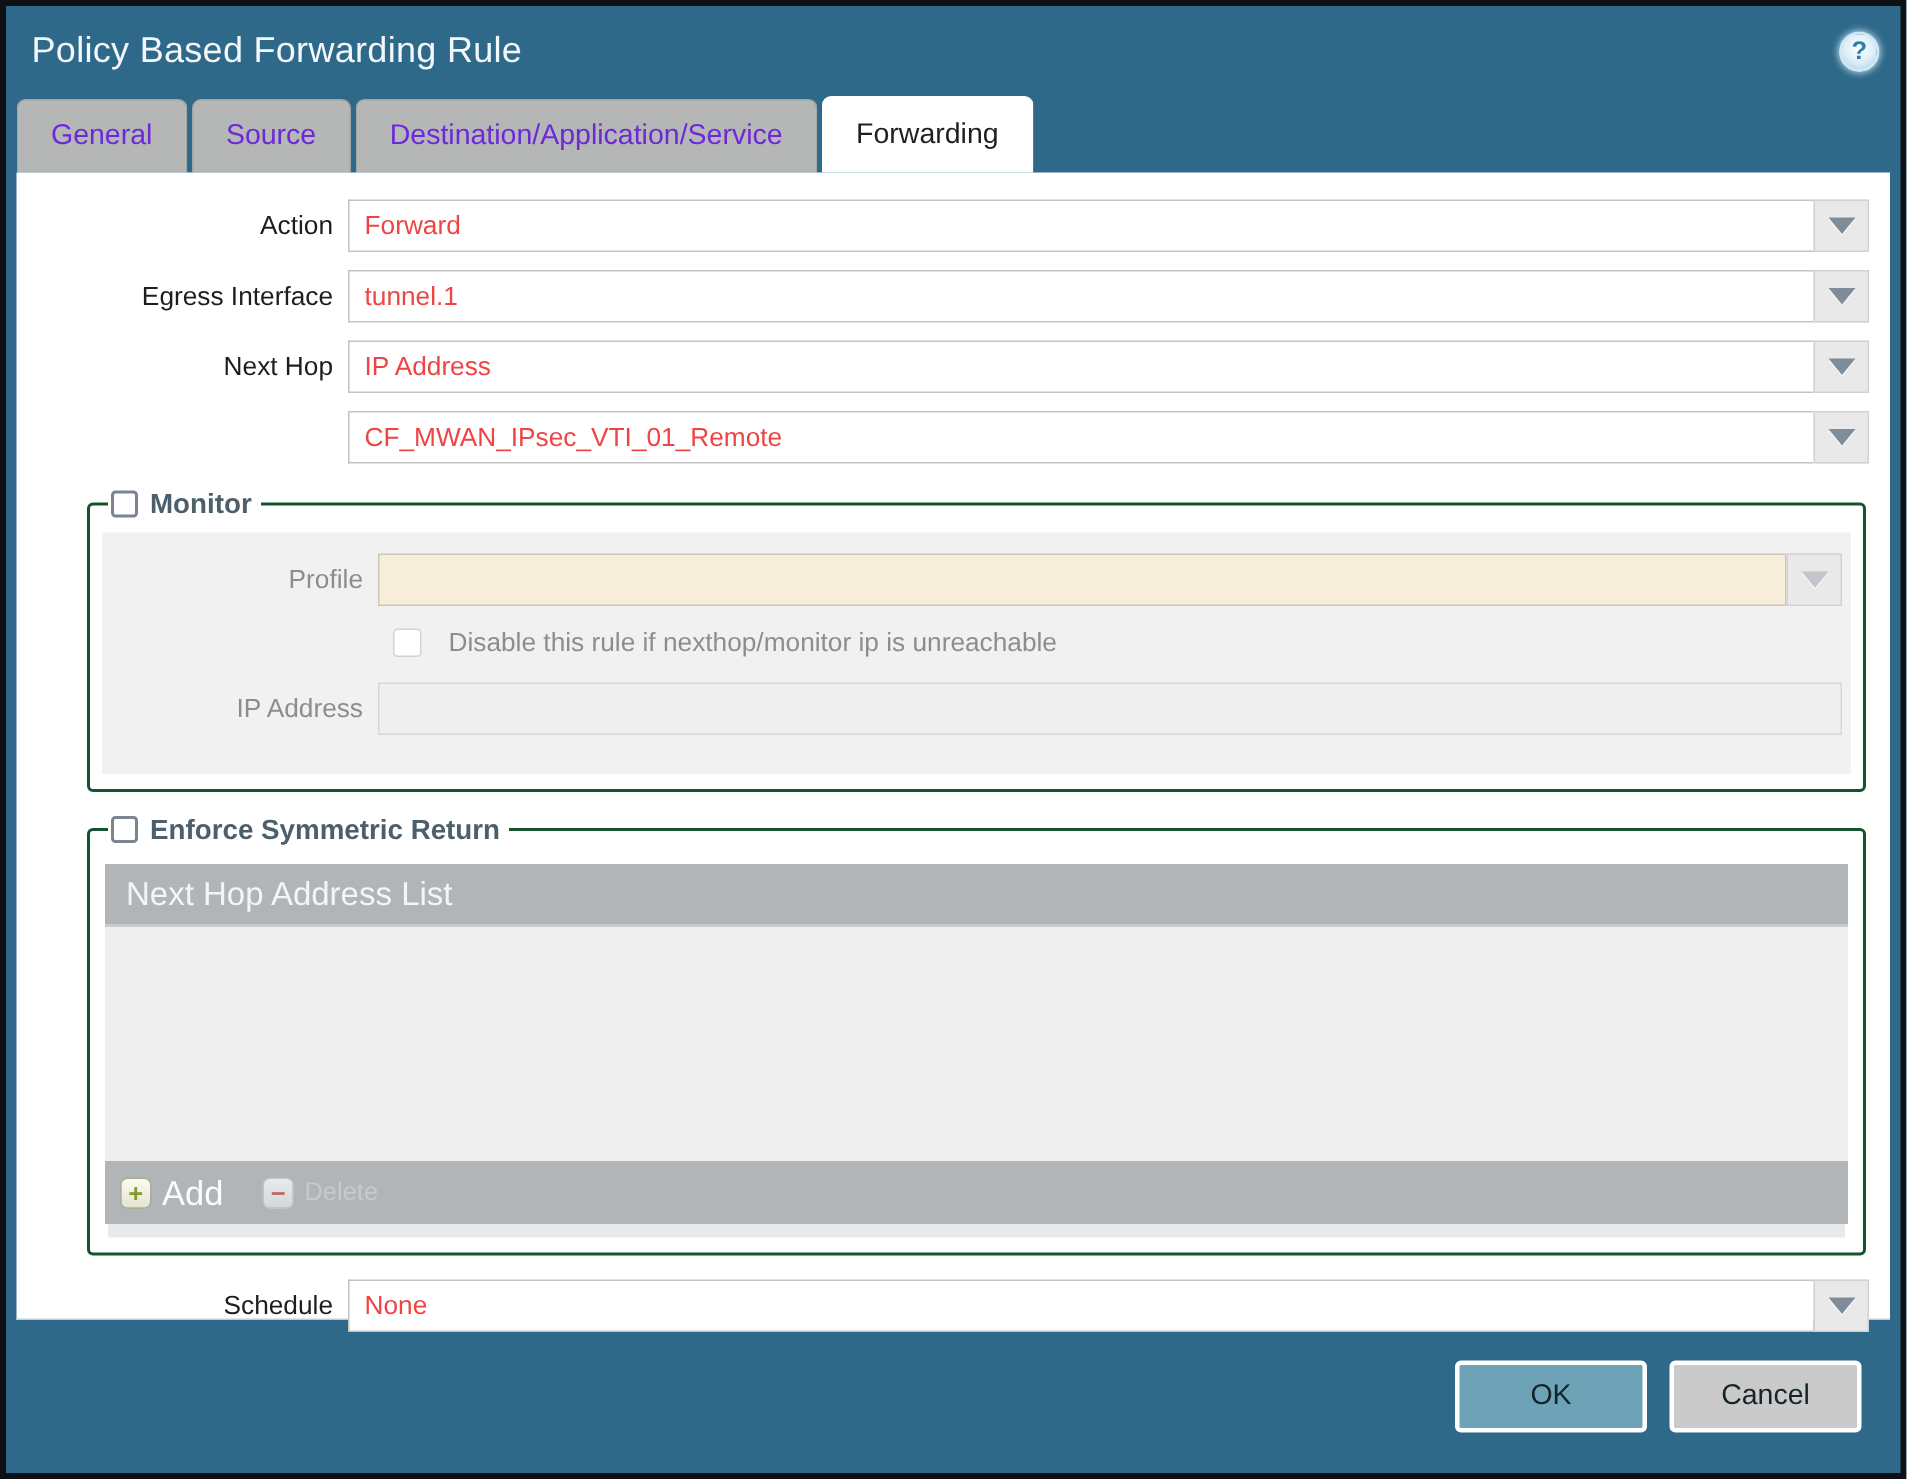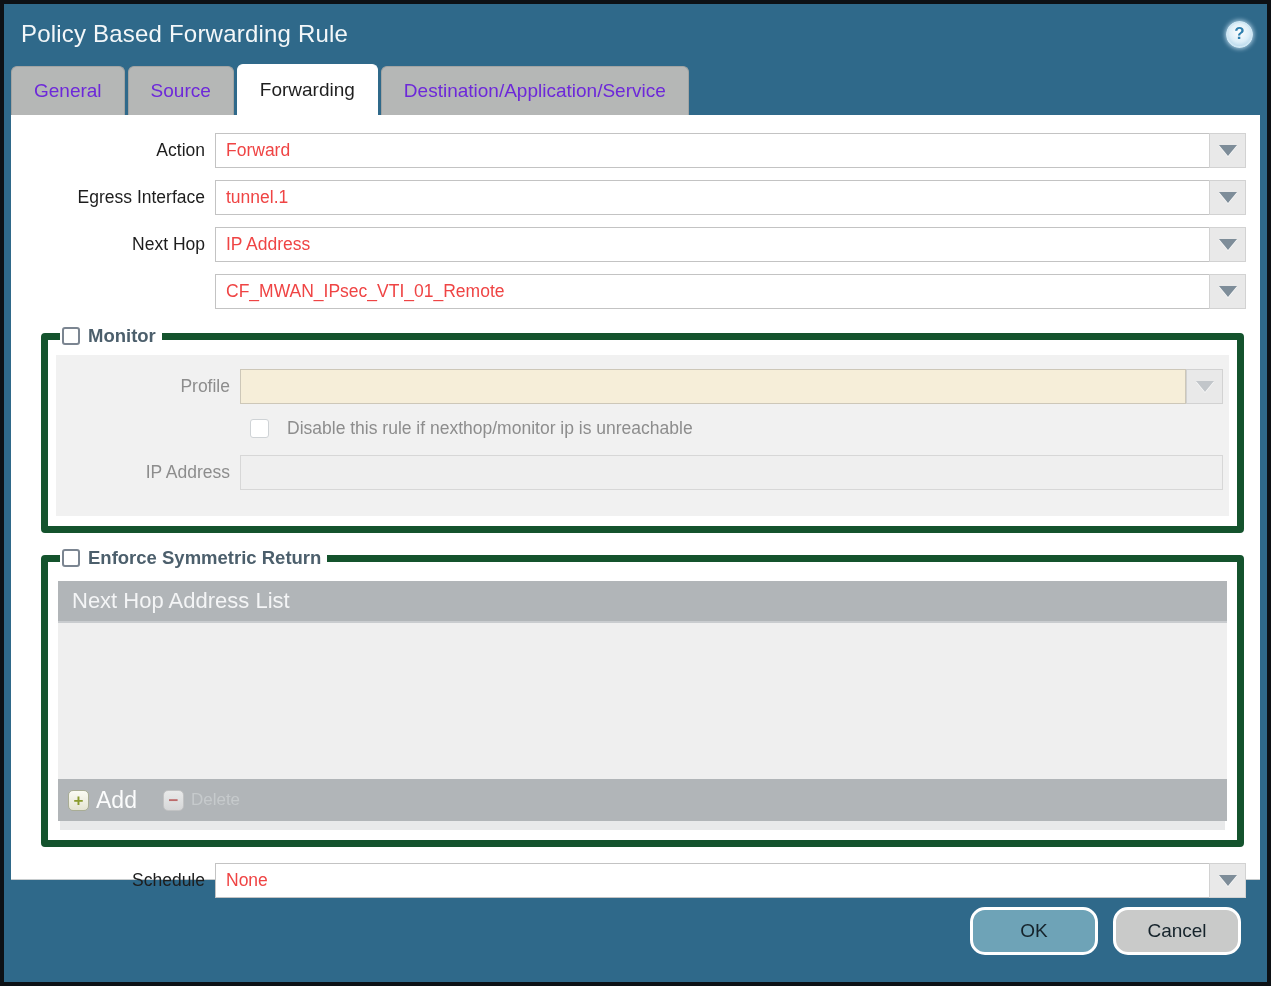--- a/index.html
+++ b/index.html
@@ -52,21 +52,21 @@
     background: #ffffff; color: #1f1f1f;
     border-color: #ffffff;
     height: 51px;
   }
 
   
   .panel {
     background: #ffffff;
     margin: 0 7px;
     height: 765px;
-    padding: 18px 0 0 0;
+    padding: 18px 0 0 17px;
     border-bottom: 1px solid #c7ccce;
   }
 
   
   .row { display: flex; align-items: center; margin: 0 14px 12px 0; }
   .row .lbl {
     width: 204px; text-align: right; padding-right: 10px;
     font-size: 17.5px; color: #1d1d1d;
     flex: none; white-space: nowrap;
   }
@@ -91,21 +91,21 @@
     width: 0; height: 0;
     border-left: 9px solid transparent;
     border-right: 9px solid transparent;
     border-top: 11px solid #7e8d99;
     filter: drop-shadow(0 1px 0 rgba(255,255,255,.8));
   }
   .dd-btn.disabled .dd-arrow { border-top-color: #c2c6ca; }
 
   
   fieldset {
-    border: 7px solid #14532d;
+    border: 2px solid #14532d;
     border-radius: 4px;
     margin: 0 16px 14px 30px;
     padding: 8px 8px 10px 8px;
   }
   legend {
     display: flex; align-items: center;
     margin-left: 4px; padding: 0 6px 0 2px;
     font-size: 18.5px; font-weight: bold; color: #4c5f6c;
   }
   .checkbox {
@@ -163,21 +163,21 @@
   .schedule-row { margin-top: 16px; }
 
   
   .footer {
     flex: 1;
     display: flex; align-items: center; justify-content: flex-end;
     padding-right: 26px; gap: 15px;
   }
   .btn {
     min-width: 128px; height: 48px;
-    border-radius: 15px;
+    border-radius: 4px;
     border: 3px solid #ffffff;
     font-size: 19px; color: #15232b;
     display: flex; align-items: center; justify-content: center;
     cursor: pointer;
     font-family: "Liberation Sans", sans-serif;
   }
   .btn.ok { background: #6ea3b7; }
   .btn.cancel { background: #c9cac9; }
 </style>
 </head>
@@ -186,22 +186,22 @@
 <div class="dialog">
 
   <div class="titlebar">
     <span class="title">Policy Based Forwarding Rule</span>
     <span class="help-icon">?</span>
   </div>
 
   <div class="tabs">
     <div class="tab">General</div>
     <div class="tab">Source</div>
+    <div class="tab">Destination/Application/Service</div>
     <div class="tab active">Forwarding</div>
-    <div class="tab">Destination/Application/Service</div>
   </div>
 
   <div class="panel">
 
     <div class="row">
       <span class="lbl">Action</span>
       <div class="combo">
         <div class="val">Forward</div>
         <div class="dd-btn">
             <span class="dd-arrow"></span>

